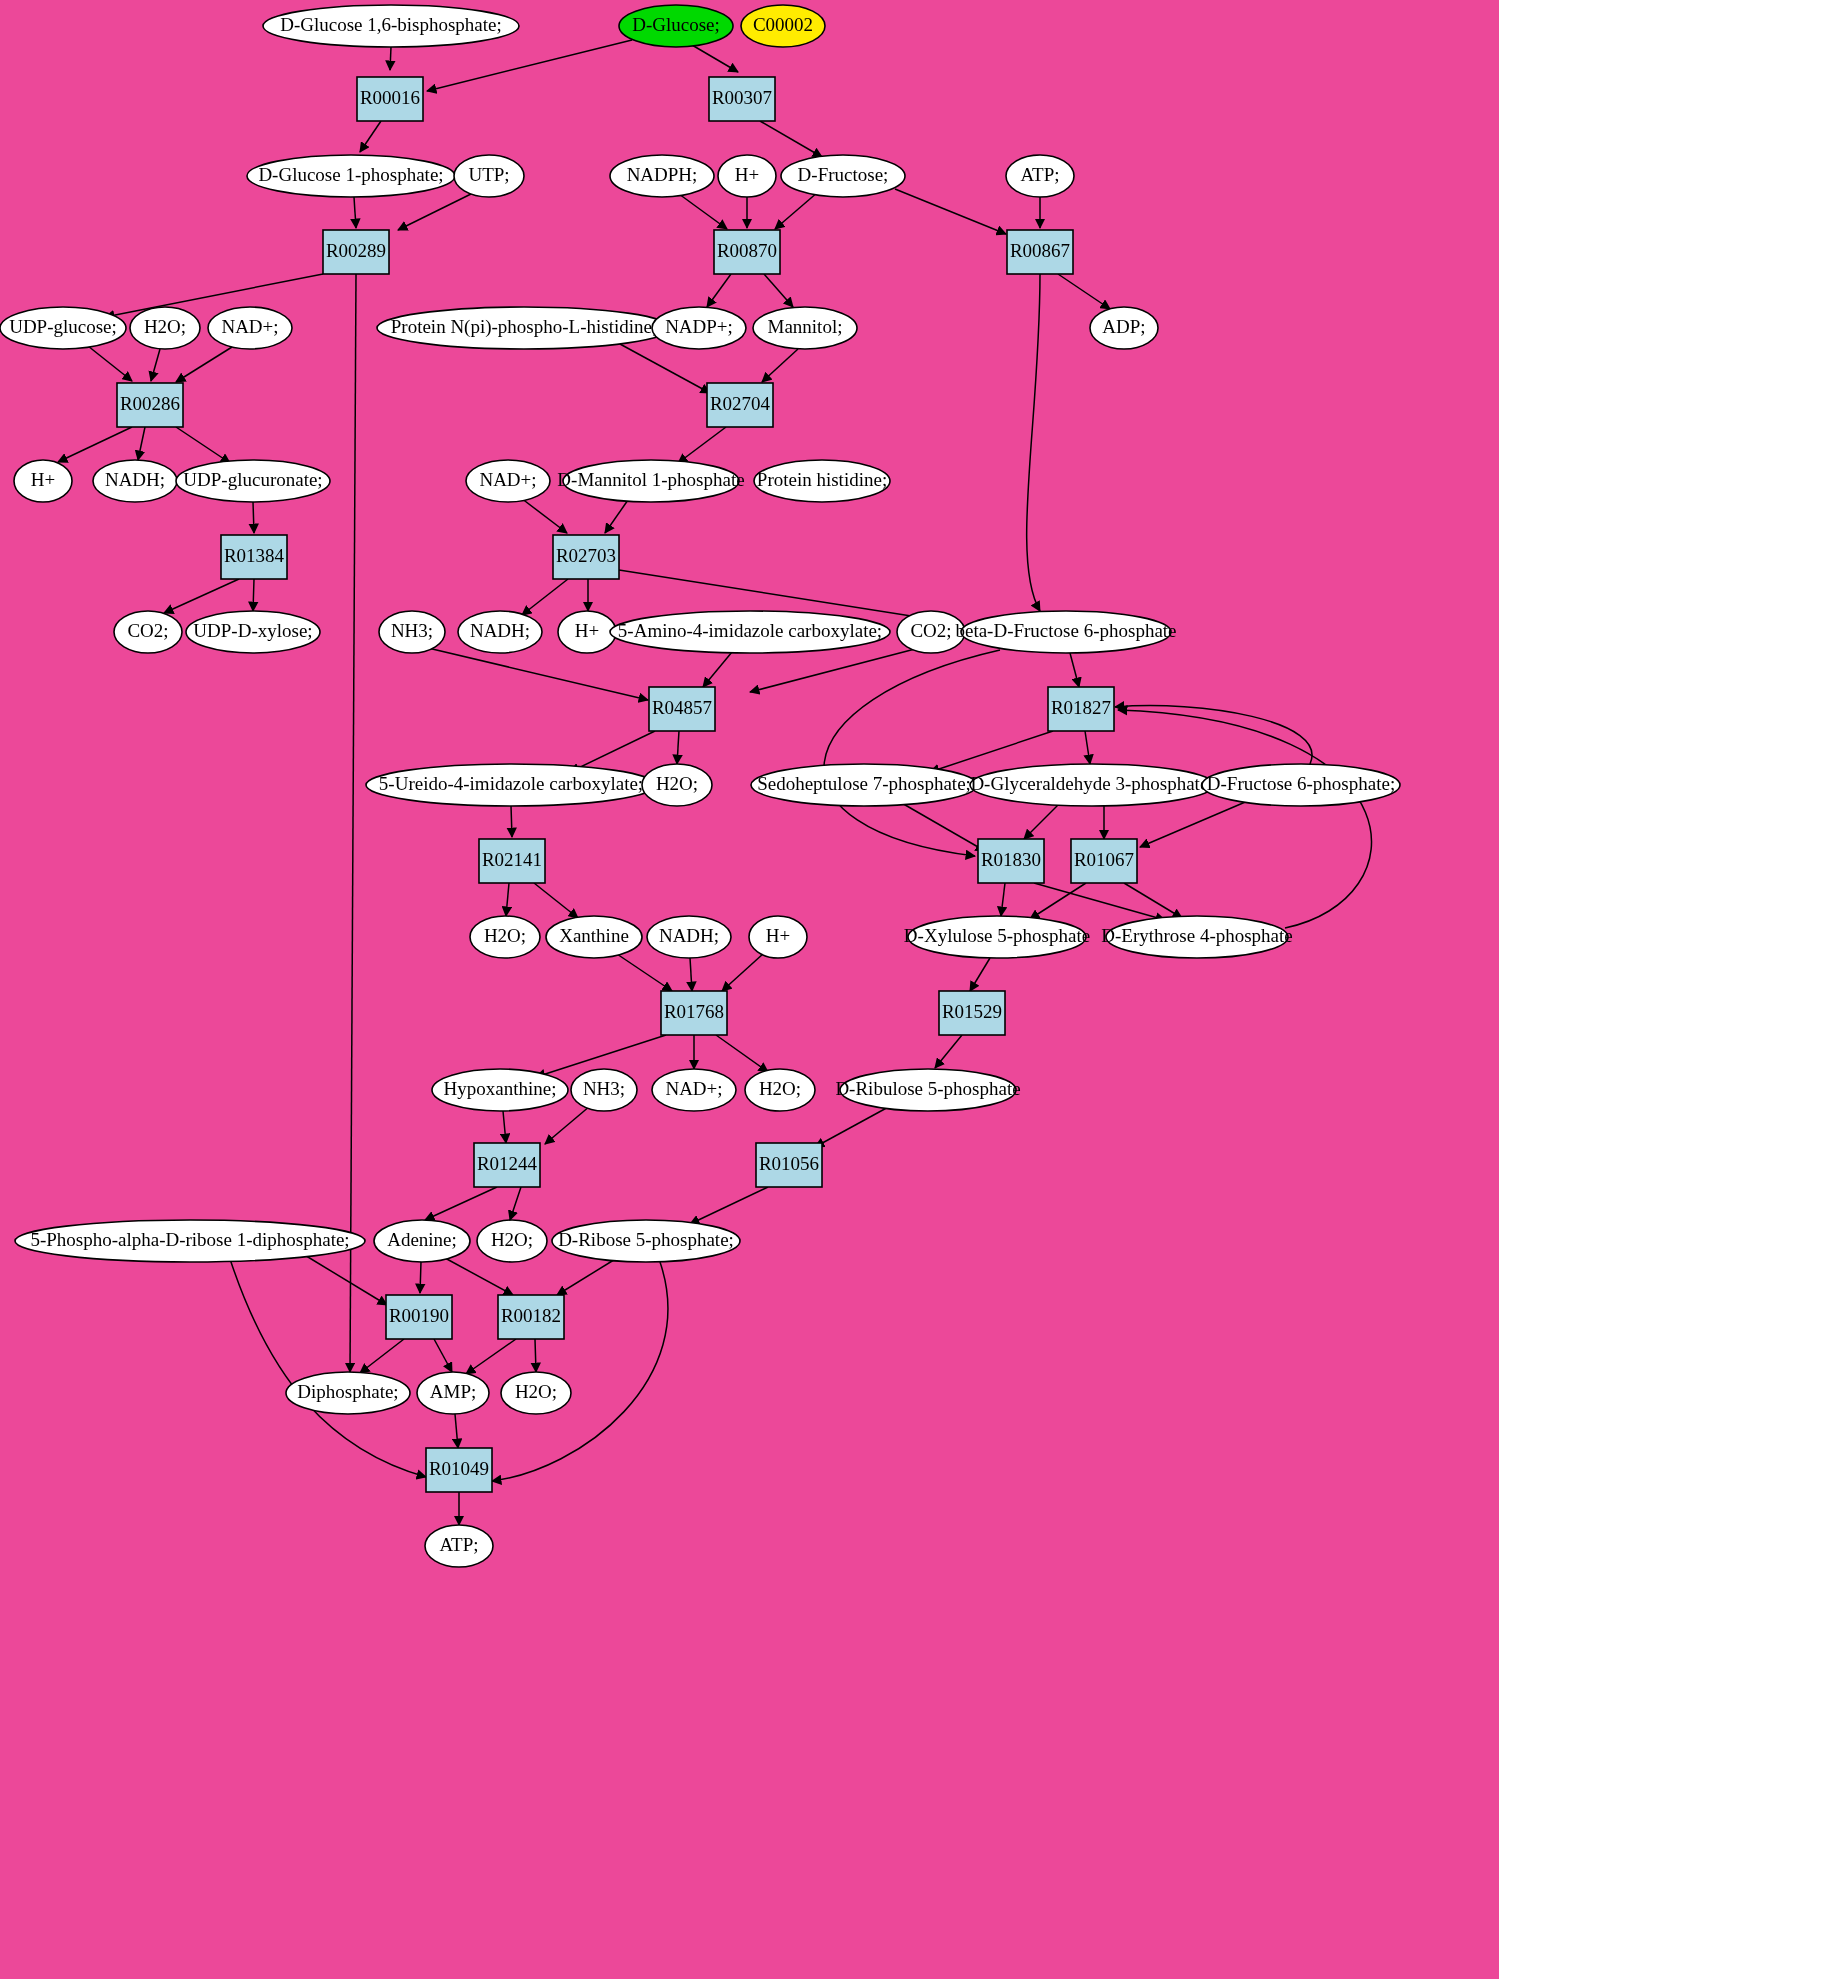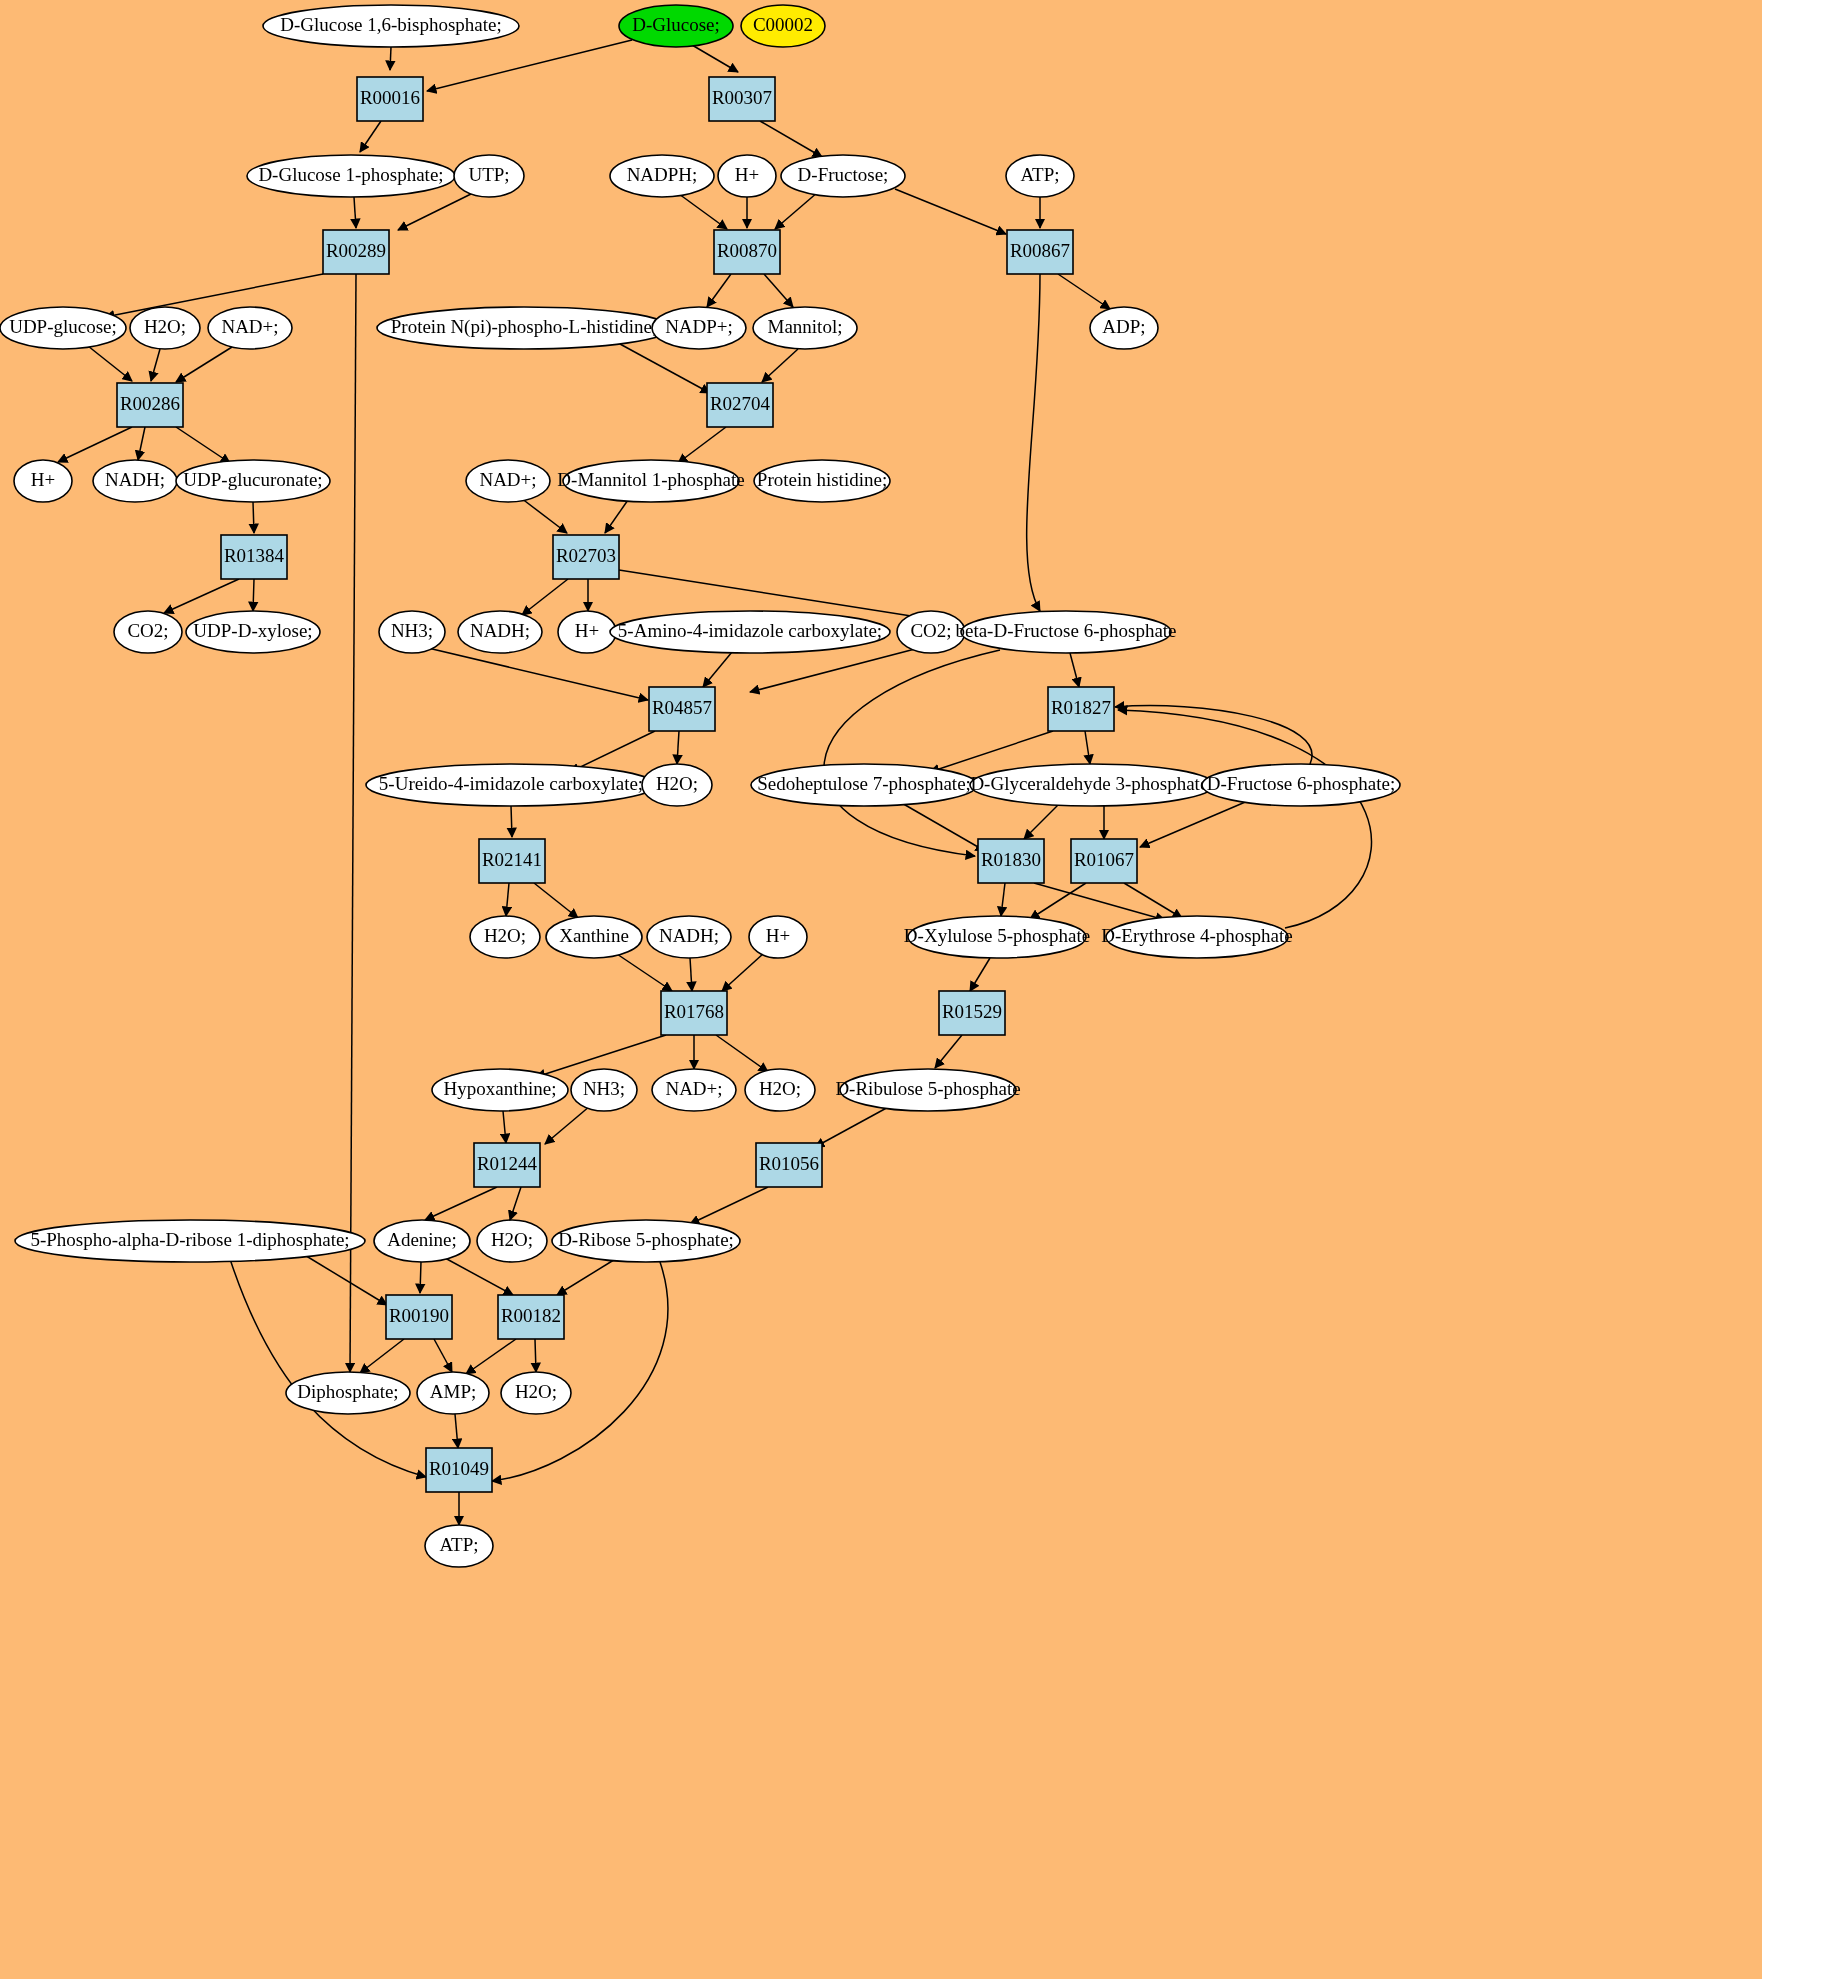--- a/index.html
+++ b/index.html
@@ -1,17 +1,17 @@
 <!DOCTYPE html>
 <html><head>
 <meta charset="utf-8">
 <style>
   html,body{margin:0;padding:0;background:#ffffff;}
   body{font-family:"Liberation Serif",serif;}
-  #graph-root{position:relative;width:1762px;height:1979px;background:#fdba74;}
+  #graph-root{position:relative;width:1499px;height:1979px;background:#ec4899;}
   svg#pathway{display:block;width:1847px;height:1979px;}
   .node-shape{stroke:#000;stroke-width:1.6px;}
   .compound .node-shape{fill:#ffffff;}
   .compound-highlight .node-shape{fill:#00d900;}
   .compound-marked .node-shape{fill:#ffec00;}
   .reaction .node-shape{fill:#add8e6;}
   text.node-label{font-family:"Liberation Serif",serif;fill:#000;text-anchor:middle;dominant-baseline:middle;}
   .compound text.node-label{font-size:19px;}
   .reaction text.node-label{font-size:19px;}
   .edge{fill:none;stroke:#000;stroke-width:1.5px;}

